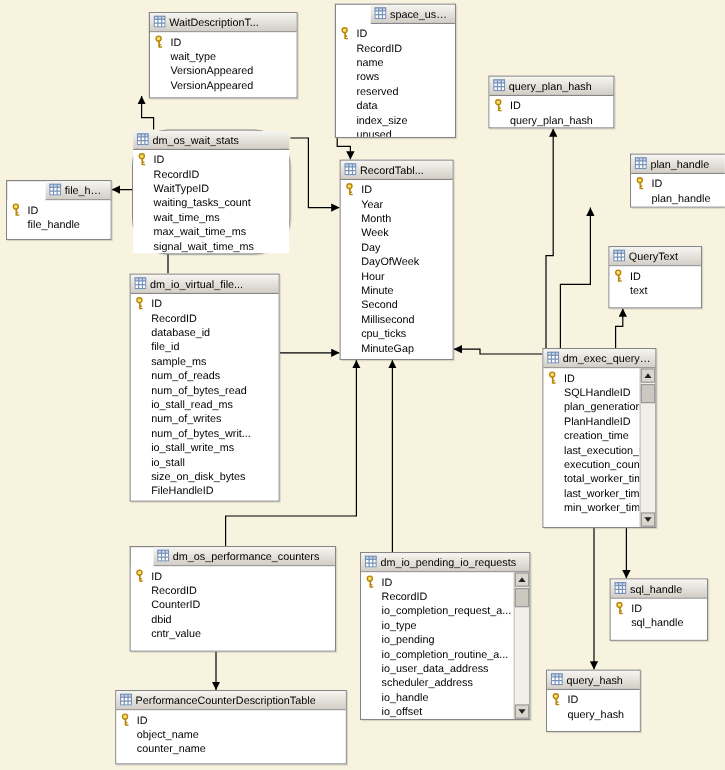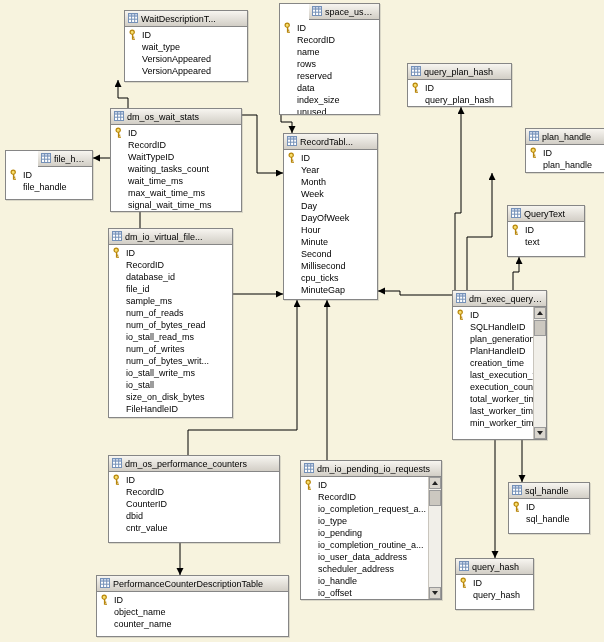--- a/index.html
+++ b/index.html
@@ -160,21 +160,21 @@
               <line x1="4.6" y1="8.2" x2="6.3" y2="8.2" stroke="#b8860b" stroke-width="1.2"></line>
             </svg></span>
           <span class="fname">ID</span>
         </div>
         <div class="frow">
           <span class="ficon"></span>
           <span class="fname">query_plan_hash</span>
         </div>
       </div>
     </div>
-    <div class="tbox" style="left: 110px; top: 108px; width: 132px; height: 104px;">
+    <div class="tbox" style="left: 110px; top: 108px; width: 132px; height: 104px; border-radius: 30px;">
       <div class="thead">
         <span><svg width="10" height="10" viewBox="0 0 10 10">
             <rect x="0.5" y="0.5" width="9" height="9" fill="#ffffff" stroke="#7591b8"></rect>
             <rect x="0.5" y="0.5" width="9" height="2.6" fill="#c9d6ea" stroke="#7591b8"></rect>
             <line x1="3.6" y1="0.5" x2="3.6" y2="9.5" stroke="#7591b8"></line>
             <line x1="6.7" y1="0.5" x2="6.7" y2="9.5" stroke="#7591b8"></line>
             <line x1="0.5" y1="6.2" x2="9.5" y2="6.2" stroke="#7591b8"></line>
           </svg></span>
         <span class="ttitle">dm_os_wait_stats</span>
       </div>
@@ -494,21 +494,21 @@
           <span class="ficon"></span>
           <span class="fname">min_worker_time</span>
         </div>
       </div>
       <div class="sbar">
         <div class="sbtn up"></div>
         <div class="sthumb"></div>
         <div class="sbtn down"></div>
       </div>
     </div>
-    <div class="tbox" style="left: 108px; top: 455px; width: 172px; height: 88px;">
+    <div class="tbox" style="left: 108px; top: 455px; width: 172px; height: 88px; padding-left: 19px;">
       <div class="thead">
         <span><svg width="10" height="10" viewBox="0 0 10 10">
             <rect x="0.5" y="0.5" width="9" height="9" fill="#ffffff" stroke="#7591b8"></rect>
             <rect x="0.5" y="0.5" width="9" height="2.6" fill="#c9d6ea" stroke="#7591b8"></rect>
             <line x1="3.6" y1="0.5" x2="3.6" y2="9.5" stroke="#7591b8"></line>
             <line x1="6.7" y1="0.5" x2="6.7" y2="9.5" stroke="#7591b8"></line>
             <line x1="0.5" y1="6.2" x2="9.5" y2="6.2" stroke="#7591b8"></line>
           </svg></span>
         <span class="ttitle">dm_os_performance_counters</span>
       </div>

